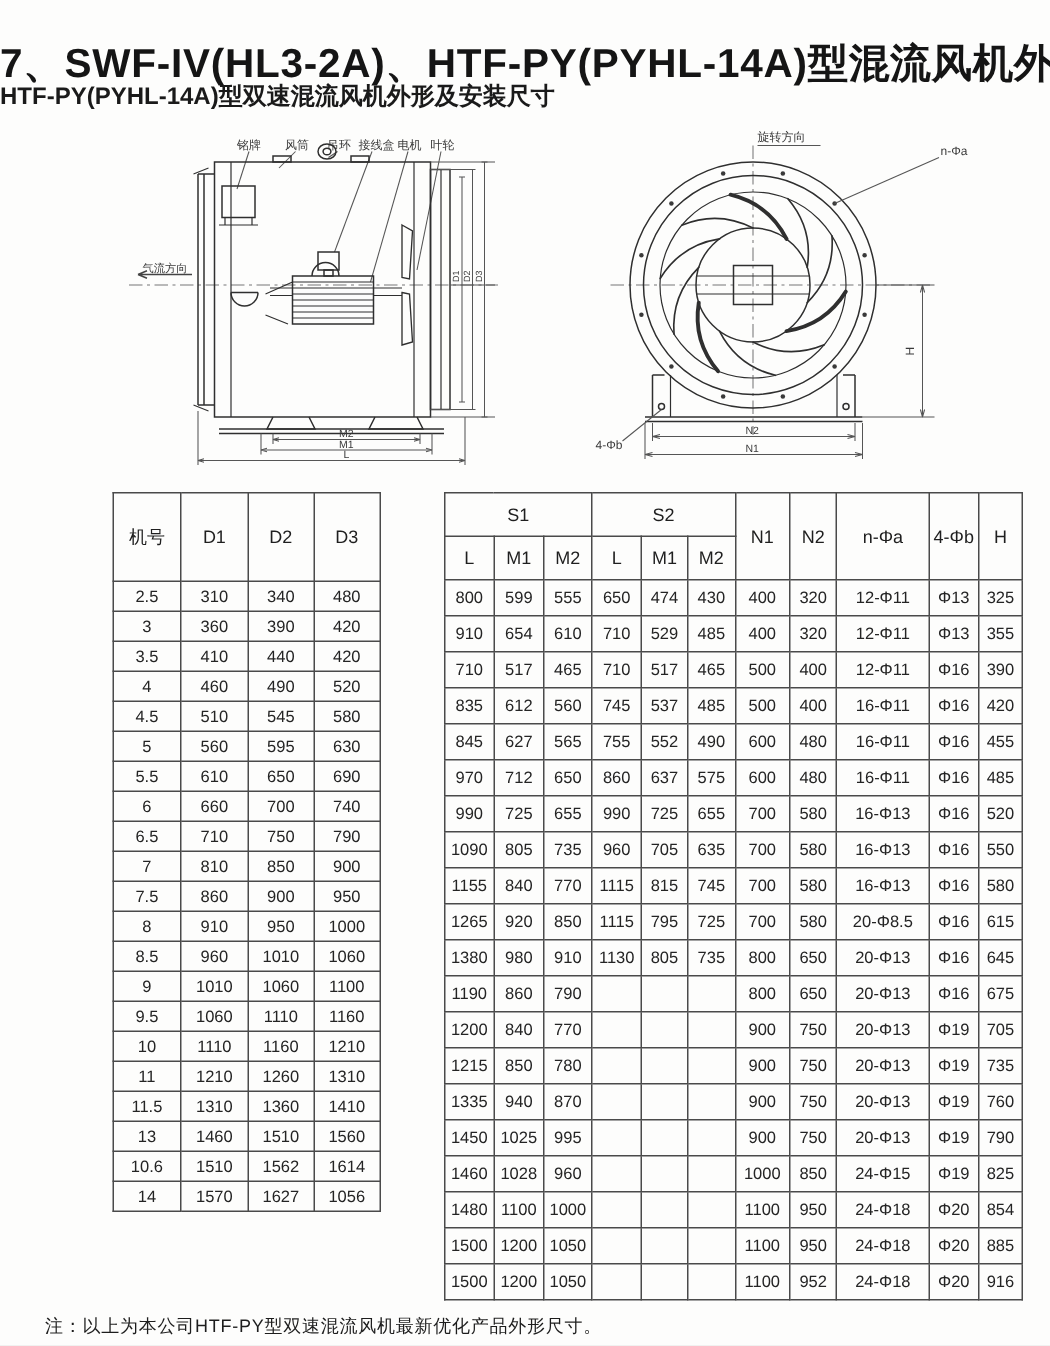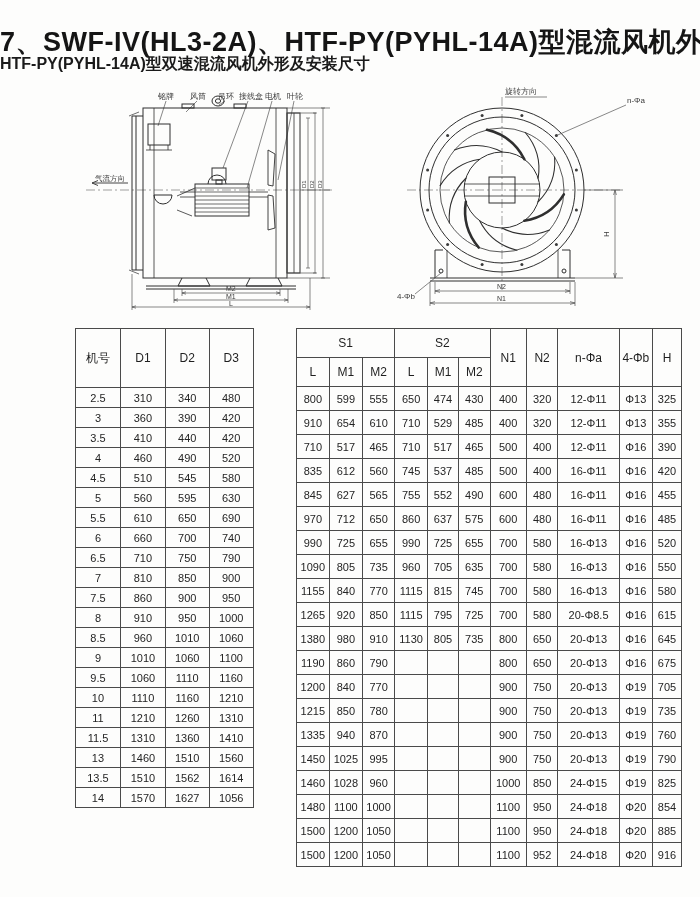--- a/index.html
+++ b/index.html
@@ -348,21 +348,21 @@
             <td>1360</td>
             <td>1410</td>
           </tr>
           <tr>
             <td>13</td>
             <td>1460</td>
             <td>1510</td>
             <td>1560</td>
           </tr>
           <tr>
-            <td>13.5</td>
+            <td>10.6</td>
             <td>1510</td>
             <td>1562</td>
             <td>1614</td>
           </tr>
           <tr>
             <td>14</td>
             <td>1570</td>
             <td>1627</td>
             <td>1056</td>
           </tr>
@@ -659,13 +659,14 @@
             <td>1100</td>
             <td>952</td>
             <td>24-Φ18</td>
             <td>Φ20</td>
             <td>916</td>
           </tr>
         </tbody>
     </table>
   </div>
 
+  <div class="note">注：以上为本公司HTF-PY型双速混流风机最新优化产品外形尺寸。</div>
 </div>
 
 </body></html>

